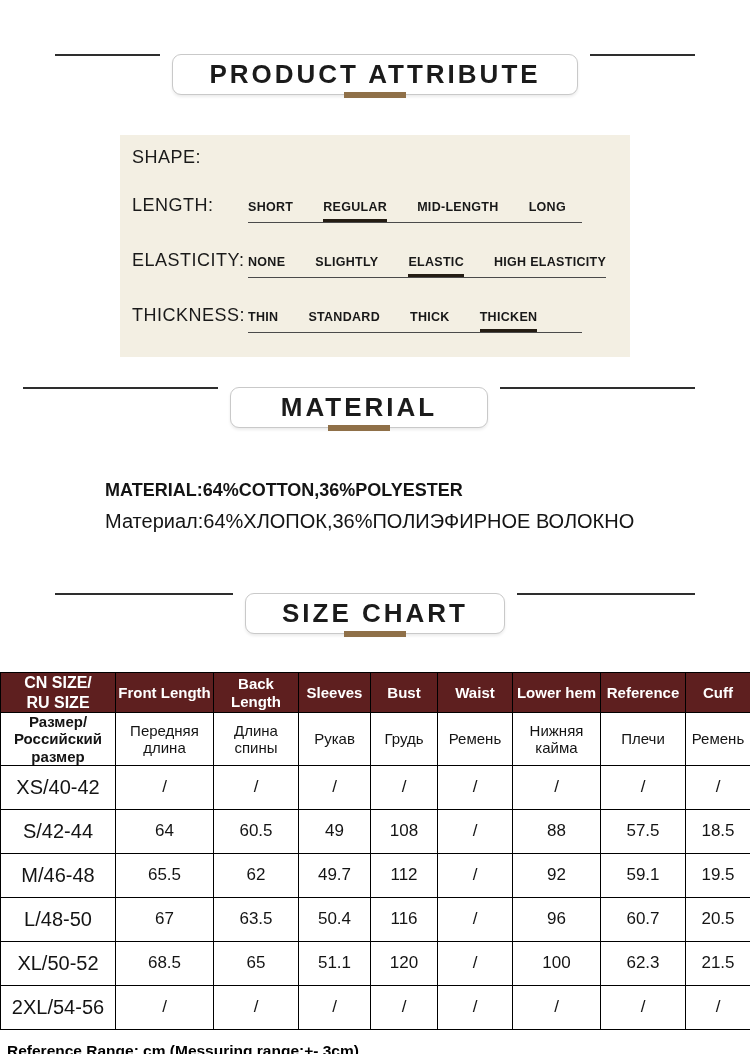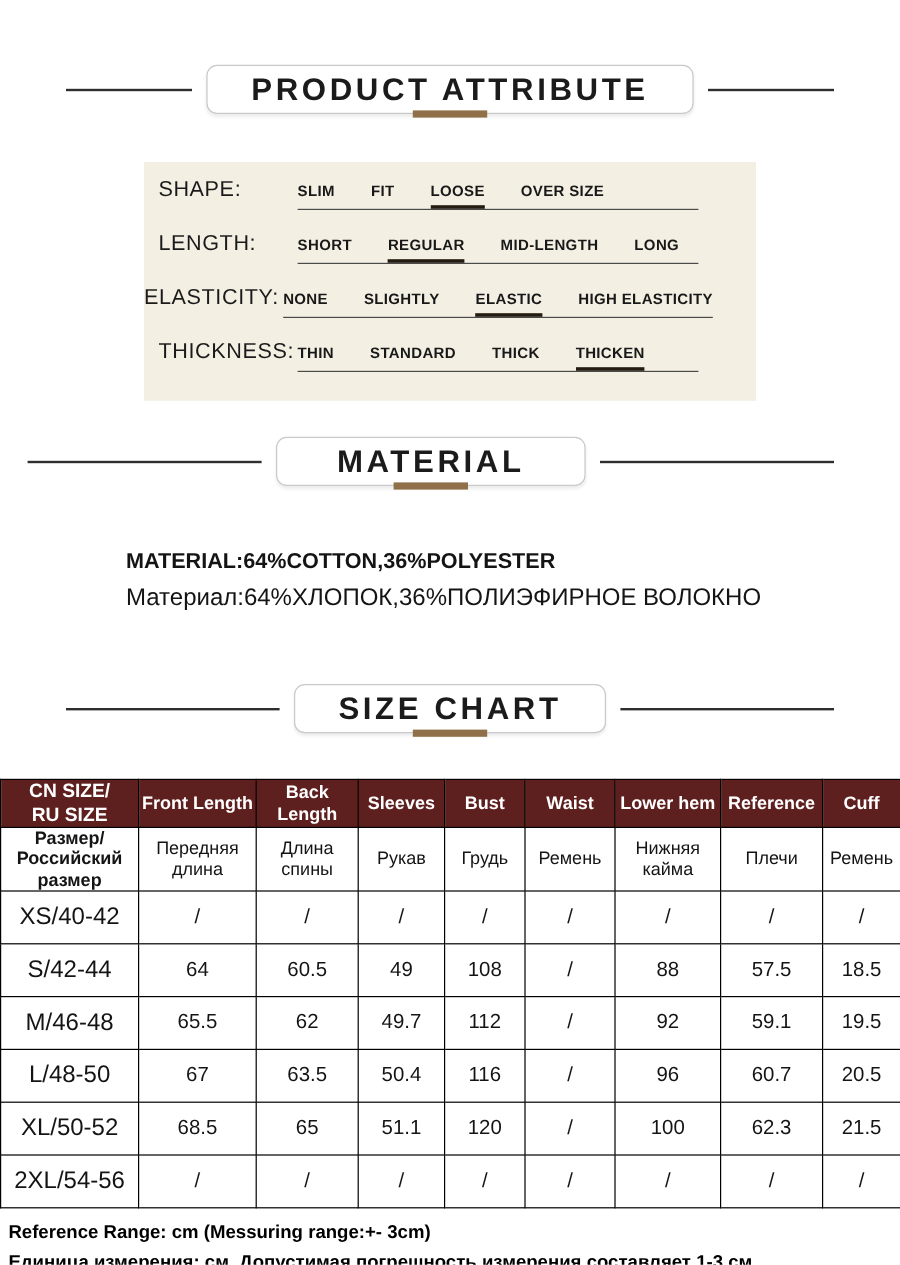--- a/index.html
+++ b/index.html
@@ -1,34 +1,34 @@
 <!DOCTYPE html>
 <html style="--accent: #8f7048; --maroon: #5e1f1f; --beige: #f3efe3;"><head>
 <meta charset="utf-8">
 <style>
   :root{ --accent:#8f7048; --maroon:#5e1f1f; --beige:#f3efe3; }
   *{margin:0;padding:0;box-sizing:border-box;}
   html,body{background:#fff;}
   body{width:750px;height:1054px;overflow:hidden;color:#141414;font-family:"Liberation Sans",sans-serif;}
 
   
-  .title-row{display:flex;align-items:center;gap:12px;padding:0 55px;}
+  .title-row{display:flex;gap:12px;padding:0 55px;}
   .title-row.first{margin-top:54px;}
   .title-row.material{margin-top:30px;padding-left:23px;}
   .title-row.size{margin-top:60px;}
   .hline{flex:1;height:2px;background:#2e2e2e;}
   .title-box{position:relative;min-width:258px;text-align:center;border:1px solid #c9c9c9;border-radius:9px;
     background:#fff;box-shadow:0 2px 3px rgba(0,0,0,.08);padding:4px 36px;
     font-size:26px;font-weight:700;letter-spacing:3px;color:#1b1b1b;white-space:nowrap;}
   .accent-bar{position:absolute;left:50%;transform:translateX(-50%);bottom:-4px;width:62px;height:6px;background:var(--accent);}
 
   
   .attr-panel{width:510px;margin:40px auto 0;background:var(--beige);padding:12px 0 24px 12px;}
   .attr-row{display:flex;align-items:baseline;}
-  .attr-row + .attr-row{margin-top:17px;justify-content:center;}
+  .attr-row + .attr-row{margin-top:27px;}
   .attr-label{width:116px;flex:none;font-size:18px;letter-spacing:.5px;color:#1a1a1a;}
   .attr-options{flex:1;margin-right:48px;display:flex;gap:30px;border-bottom:1px solid #4a4a4a;}
   .attr-opt{font-size:12.5px;font-weight:700;letter-spacing:.3px;padding-bottom:8px;color:#181818;white-space:nowrap;}
   .attr-opt.selected{border-bottom:3px solid #241c13;padding-bottom:5px;}
 
   
   .material-text{margin:52px 0 0 105px;}
   .material-text .en{font-size:18px;font-weight:700;}
   .material-text .ru{font-size:20px;margin-top:9px;}
 
@@ -54,26 +54,20 @@
   <div class="title-box">
     <span>PRODUCT ATTRIBUTE</span>
     <div class="accent-bar"></div>
   </div>
   <div class="hline"></div>
 </div>
 
 <div class="attr-panel">
     <div class="attr-row">
       <span class="attr-label">SHAPE:</span>
-      <div class="attr-options">
-        <span class="attr-opt">SLIM</span>
-        <span class="attr-opt">FIT</span>
-        <span class="attr-opt selected">LOOSE</span>
-        <span class="attr-opt">OVER SIZE</span>
-      </div>
     </div>
     <div class="attr-row">
       <span class="attr-label">LENGTH:</span>
       <div class="attr-options">
         <span class="attr-opt">SHORT</span>
         <span class="attr-opt selected">REGULAR</span>
         <span class="attr-opt">MID-LENGTH</span>
         <span class="attr-opt">LONG</span>
       </div>
     </div>

